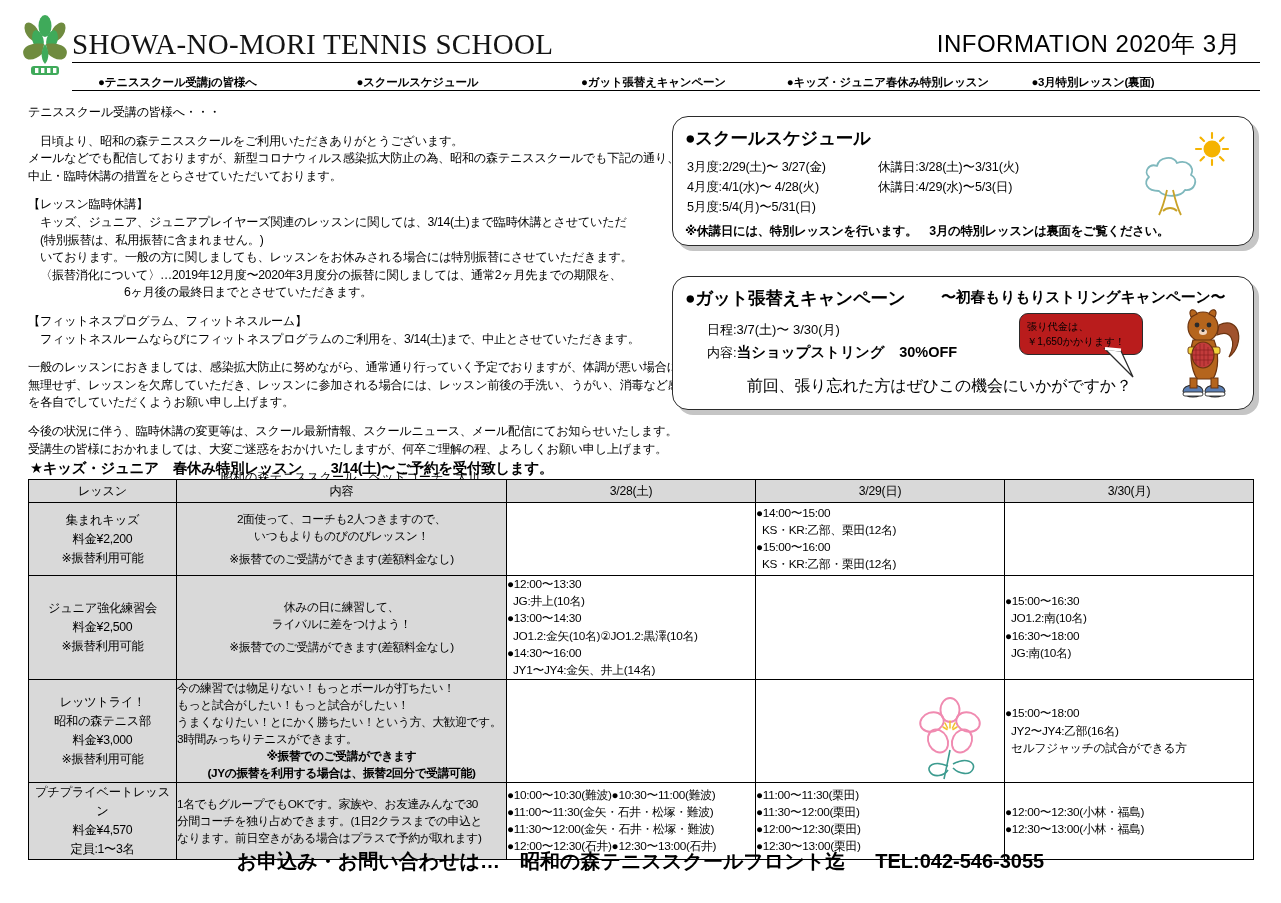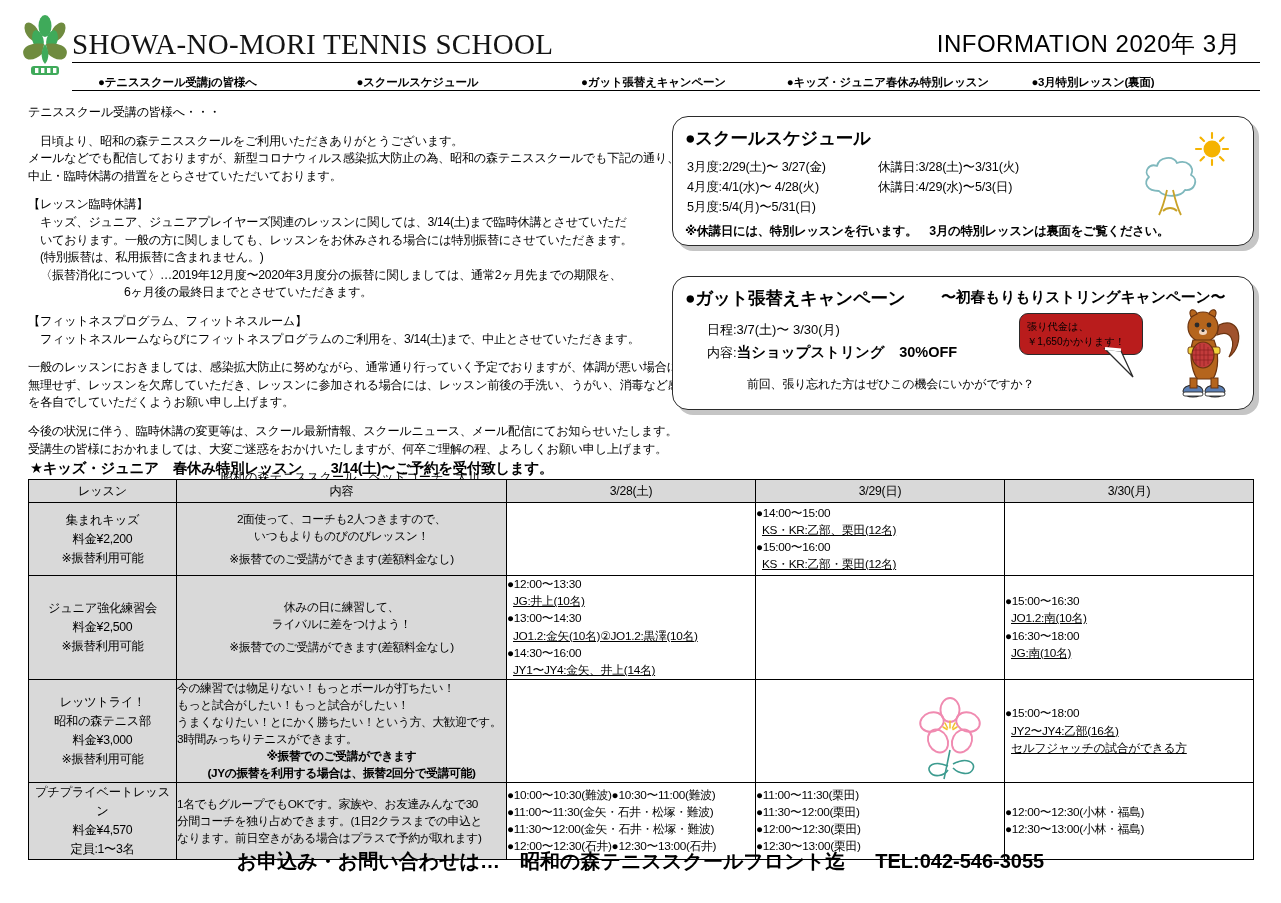--- a/index.html
+++ b/index.html
@@ -158,21 +158,21 @@
   #camp-content {
     position: absolute;
     left: 34px; top: 66px;
     font-size: 13px;
     white-space: nowrap;
   }
   #camp-content .strong { font-weight: bold; font-size: 14.5px; }
   #camp-foot {
     position: absolute;
     left: 74px; top: 99px;
-    font-size: 12px;
+    font-size: 16px;
     white-space: nowrap;
     letter-spacing: -0.2px;
   }
 
   
   #bubble {
     position: absolute;
     left: 346px; top: 36px;
     width: 122px; height: 40px;
     border: 1.3px solid #2b2b2b;
@@ -241,21 +241,21 @@
   td.cell-day {
     background: #ffffff;
     vertical-align: top;
     font-size: 11.8px;
     line-height: 17.2px;
     letter-spacing: -0.3px;
     padding: 3px 4px;
     position: relative;
   }
   td.cell-day .d-line { white-space: nowrap; }
-  td.cell-day .d-sub  { padding-left: 6px; white-space: nowrap; text-decoration: underline; }
+  td.cell-day .d-sub  { padding-left: 6px; white-space: nowrap; }
 
   .row-kids    td { height: 72px; }
   .row-junior  td { height: 96px; }
   .row-letstry td { height: 100px; }
   .row-private td { height: 74px; }
 
   #flower-deco {
     position: absolute;
     right: 8px; bottom: 2px;
     width: 92px; height: 86px;
@@ -319,22 +319,22 @@
 
 <div id="notice">
   <div class="n-line">テニススクール受講の皆様へ・・・</div>
   <div class="n-gap"></div>
   <div class="n-line n-ind1">日頃より、昭和の森テニススクールをご利用いただきありがとうございます。</div>
   <div class="n-line">メールなどでも配信しておりますが、新型コロナウィルス感染拡大防止の為、昭和の森テニススクールでも下記の通り、一部</div>
   <div class="n-line">中止・臨時休講の措置をとらさせていただいております。</div>
   <div class="n-gap"></div>
   <div class="n-line">【レッスン臨時休講】</div>
   <div class="n-line n-ind1">キッズ、ジュニア、ジュニアプレイヤーズ関連のレッスンに関しては、3/14(土)まで臨時休講とさせていただ</div>
+  <div class="n-line n-ind1">(特別振替は、私用振替に含まれません。)</div>
   <div class="n-line n-ind1">いております。一般の方に関しましても、レッスンをお休みされる場合には特別振替にさせていただきます。</div>
-  <div class="n-line n-ind1">(特別振替は、私用振替に含まれません。)</div>
   <div class="n-line n-ind1">〈振替消化について〉…2019年12月度〜2020年3月度分の振替に関しましては、通常2ヶ月先までの期限を、</div>
   <div class="n-line n-ind2">6ヶ月後の最終日までとさせていただきます。</div>
   <div class="n-gap"></div>
   <div class="n-line">【フィットネスプログラム、フィットネスルーム】</div>
   <div class="n-line n-ind1">フィットネスルームならびにフィットネスプログラムのご利用を、3/14(土)まで、中止とさせていただきます。</div>
   <div class="n-gap"></div>
   <div class="n-line">一般のレッスンにおきましては、感染拡大防止に努めながら、通常通り行っていく予定でおりますが、体調が悪い場合には、</div>
   <div class="n-line">無理せず、レッスンを欠席していただき、レッスンに参加される場合には、レッスン前後の手洗い、うがい、消毒など感染対策</div>
   <div class="n-line">を各自でしていただくようお願い申し上げます。</div>
   <div class="n-gap"></div>

